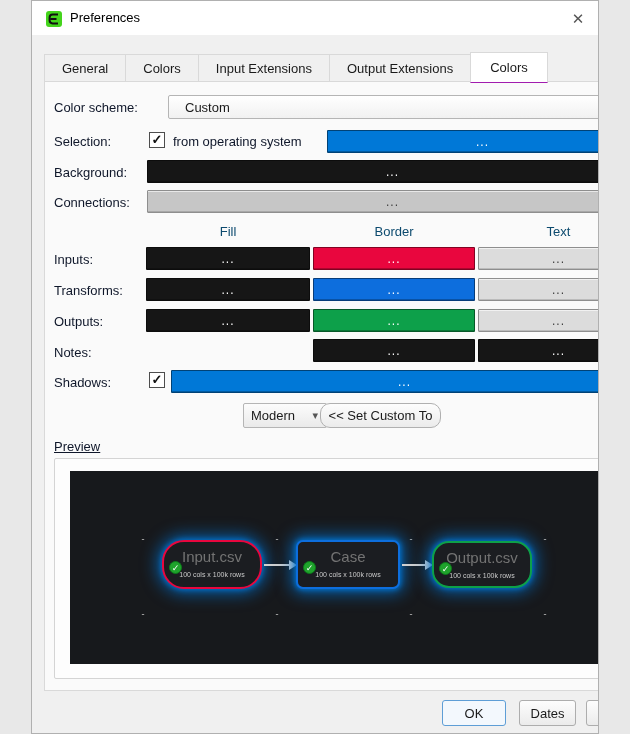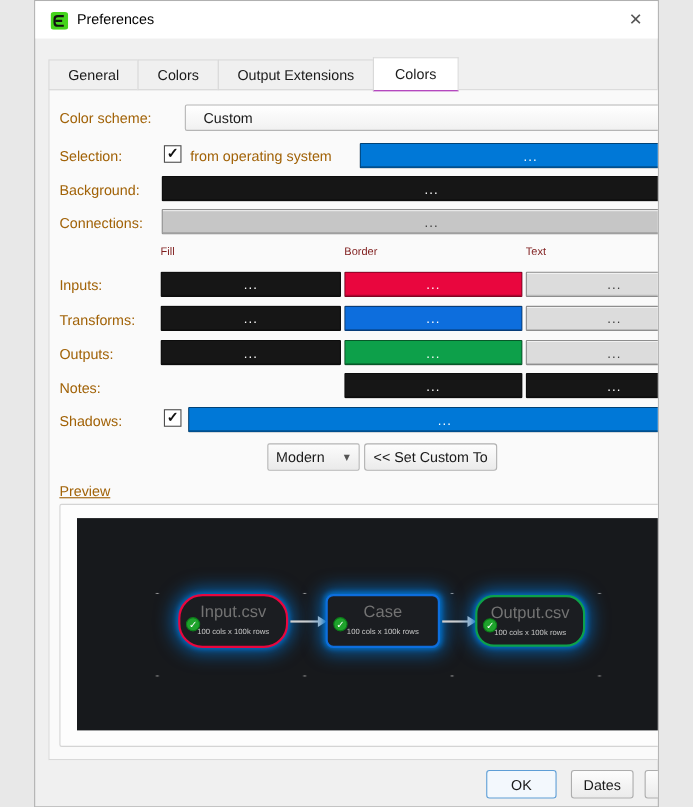--- a/index.html
+++ b/index.html
@@ -17,36 +17,36 @@
   .close-btn { position:absolute; right:10px; top:8px; width:20px; height:20px;
     font-size:15px; color:#555; text-align:center; line-height:20px; cursor:pointer; }
   
   .tabbar { position:absolute; left:12px; top:50px; height:31px; display:flex; align-items:flex-end; z-index:3; }
   .tab { height:28px; padding:0 17px; display:flex; align-items:center; font-size:13px; color:#1a1a1a;
     background:#f0f0f0; border:1px solid #d9d9d9; margin-right:-1px; }
   .tab.active { height:31px; background:#ffffff; border-bottom:1px solid #a21caf; position:relative; top:1px; z-index:4; padding:0 19px; }
   
   .panel { position:absolute; left:12px; top:80px; width:605px; height:610px;
     background:#fafafa; border:1px solid #d9d9d9; }
-  .lbl { position:absolute; font-size:13px; color:#a16207; }
+  .lbl { position:absolute; font-size:13px; color:#0f172a; }
   
   .combo { position:absolute; background:linear-gradient(#ffffff,#f1f1f1); border:1px solid #b5b5b5;
     border-radius:2px; font-size:13px; color:#1a1a1a; display:flex; align-items:center; padding:0 7px; cursor:pointer; }
   .combo .arrow { position:absolute; right:8px; top:50%; transform:translateY(-55%); font-size:11px; color:#555; }
   
   .swatch { position:absolute; height:23px; display:flex; align-items:center; justify-content:center;
     font-size:12px; letter-spacing:1px; border-radius:1px; cursor:pointer;
     border:1px solid rgba(0,0,0,0.45); box-shadow: inset 0 -1px 0 rgba(0,0,0,0.25); }
   .swatch.dark-label { color:#ffffff; }
   .swatch.light-label { color:#3c3c3c; border:1px solid #8e8e8e;
     box-shadow: inset 0 1px 0 rgba(255,255,255,0.6), inset 0 -1px 0 rgba(0,0,0,0.15); }
   
   .checkbox { position:absolute; width:16px; height:16px; background:#ffffff; border:1px solid #4d4d4d;
     font-size:13px; font-weight:bold; color:#111; text-align:center; line-height:14px; cursor:pointer; }
-  .col-header { position:absolute; font-size:10px; color:#7f1d1d; }
+  .col-header { position:absolute; font-size:13px; color:#0c4a6e; text-align:center; }
   
   .pushbtn { position:absolute; background:linear-gradient(#fdfdfd,#ebebeb); border:1px solid #b0b0b0;
     border-radius:3px; font-size:13px; color:#1a1a1a; display:flex; align-items:center; justify-content:center; cursor:pointer; }
   
   .preview-box { position:absolute; left:22px; top:457px; width:585px; height:221px;
     background:#fdfdfd; border:1px solid #d4d4d4; border-radius:2px; }
   .canvas { position:absolute; left:38px; top:470px; width:553px; height:193px; background:#17191c;
     background-image: radial-gradient(#9a9a9a 1px, transparent 1.6px);
     background-size: 134px 75px; background-position: 6px 31px; }
   .node { position:absolute; background:#1b1d21; border:2px solid; text-align:center;
@@ -75,20 +75,21 @@
       <path d="M12 3.6 H6.6 Q3.6 3.6 3.6 6.4 V9.6 Q3.6 12.4 6.6 12.4 H12" fill="none" stroke="#111" stroke-width="2"></path>
       <line x1="4.2" y1="8" x2="10.5" y2="8" stroke="#111" stroke-width="2"></line>
     </svg>
     <div class="title-text">Preferences</div>
     <div class="close-btn">✕</div>
   </div>
 
   <div class="tabbar">
     <div class="tab">General</div>
     <div class="tab">Colors</div>
+    <div class="tab">Input Extensions</div>
     <div class="tab">Output Extensions</div>
     <div class="tab active">Colors</div>
   </div>
 
   <div class="panel"></div>
 
   <div class="lbl" style="left:22px; top:99px;">Color scheme:</div>
   <div class="combo" style="left:136px; top:94px; width:486px; height:24px;padding-left:16px;">
     <span>Custom</span>
     <span class="arrow">▾</span>
@@ -129,21 +130,21 @@
   <div class="swatch dark-label" style="left: 446px; top: 338px; width: 161px; background-color: rgb(22, 22, 22);">...</div>
 
   <div class="lbl" style="left:22px; top:374px;">Shadows:</div>
   <div class="checkbox" style="left:117px; top:371px;">✓</div>
   <div class="swatch dark-label" style="left: 139px; top: 369px; width: 467px; background-color: rgb(0, 120, 215);">...</div>
 
   <div class="combo" style="left:211px; top:402px; width:84px; height:25px; background:linear-gradient(#fcfcfc,#eaeaea);">
     <span>Modern</span>
     <span class="arrow">▾</span>
   </div>
-  <div class="pushbtn" style="left:299px; top:402px; width:121px; height:25px;">&lt;&lt; Set Custom To</div>
+  <div class="pushbtn" style="left:288px; top:402px; width:121px; height:25px;border-radius:10px;">&lt;&lt; Set Custom To</div>
 
   <div class="lbl" style="left:22px; top:438px;text-decoration:underline;">Preview</div>
   <div class="preview-box"></div>
   <div class="canvas">
 
     <div class="node" style="left: 92px; top: 69px; width: 100px; height: 49px; border-radius: 22px; border-color: rgb(233, 6, 62);">
       <div class="node-check">✓</div>
       <div class="node-title">Input.csv</div>
       <div class="node-sub">100 cols x 100k rows</div>
     </div>

